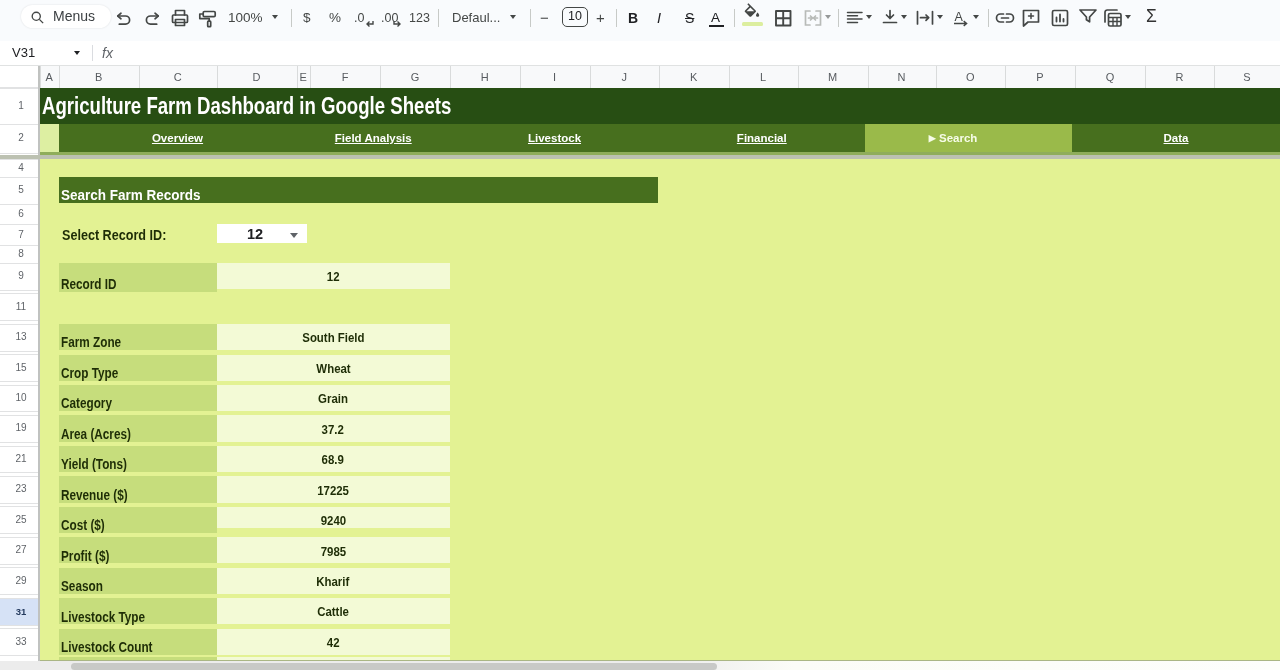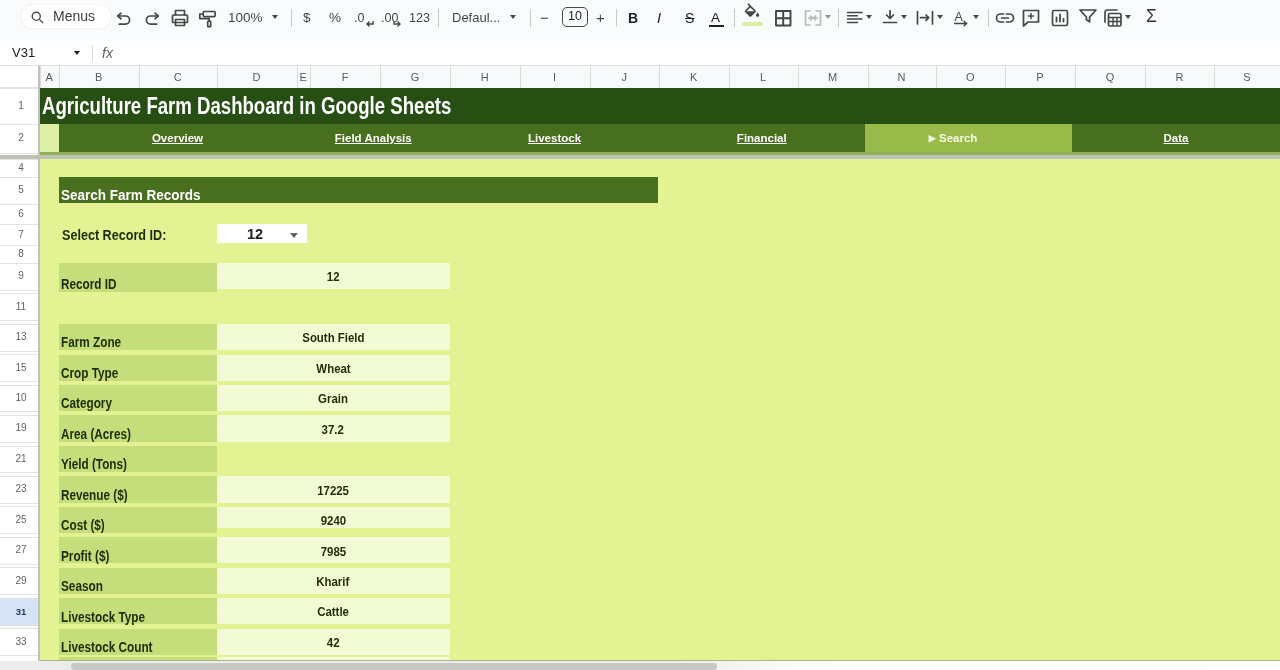--- a/index.html
+++ b/index.html
@@ -253,20 +253,23 @@
     </div>
 <div class="lblc" style="top:415.45px;height:26.2px">
       <div class="lblt">Area (Acres)</div>
     </div>
 <div class="valc" style="top:415.45px;height:26.2px">
       <div class="valt" style="top:6.3px"><span>37.2</span></div>
     </div>
 <div class="lblc" style="top:445.9px;height:26.2px">
       <div class="lblt">Yield (Tons)</div>
     </div>
+<div class="valc" style="top:445.9px;height:26.2px">
+      <div class="valt" style="top:6.3px"><span>68.9</span></div>
+    </div>
 <div class="lblc" style="top:476.35px;height:26.2px">
       <div class="lblt">Revenue ($)</div>
     </div>
 <div class="valc" style="top:476.35px;height:26.2px">
       <div class="valt" style="top:6.3px"><span>17225</span></div>
     </div>
 <div class="lblc" style="top:506.79999999999995px;height:26.2px">
       <div class="lblt">Cost ($)</div>
     </div>
 <div class="valc" style="top:506.79999999999995px;height:21px">

